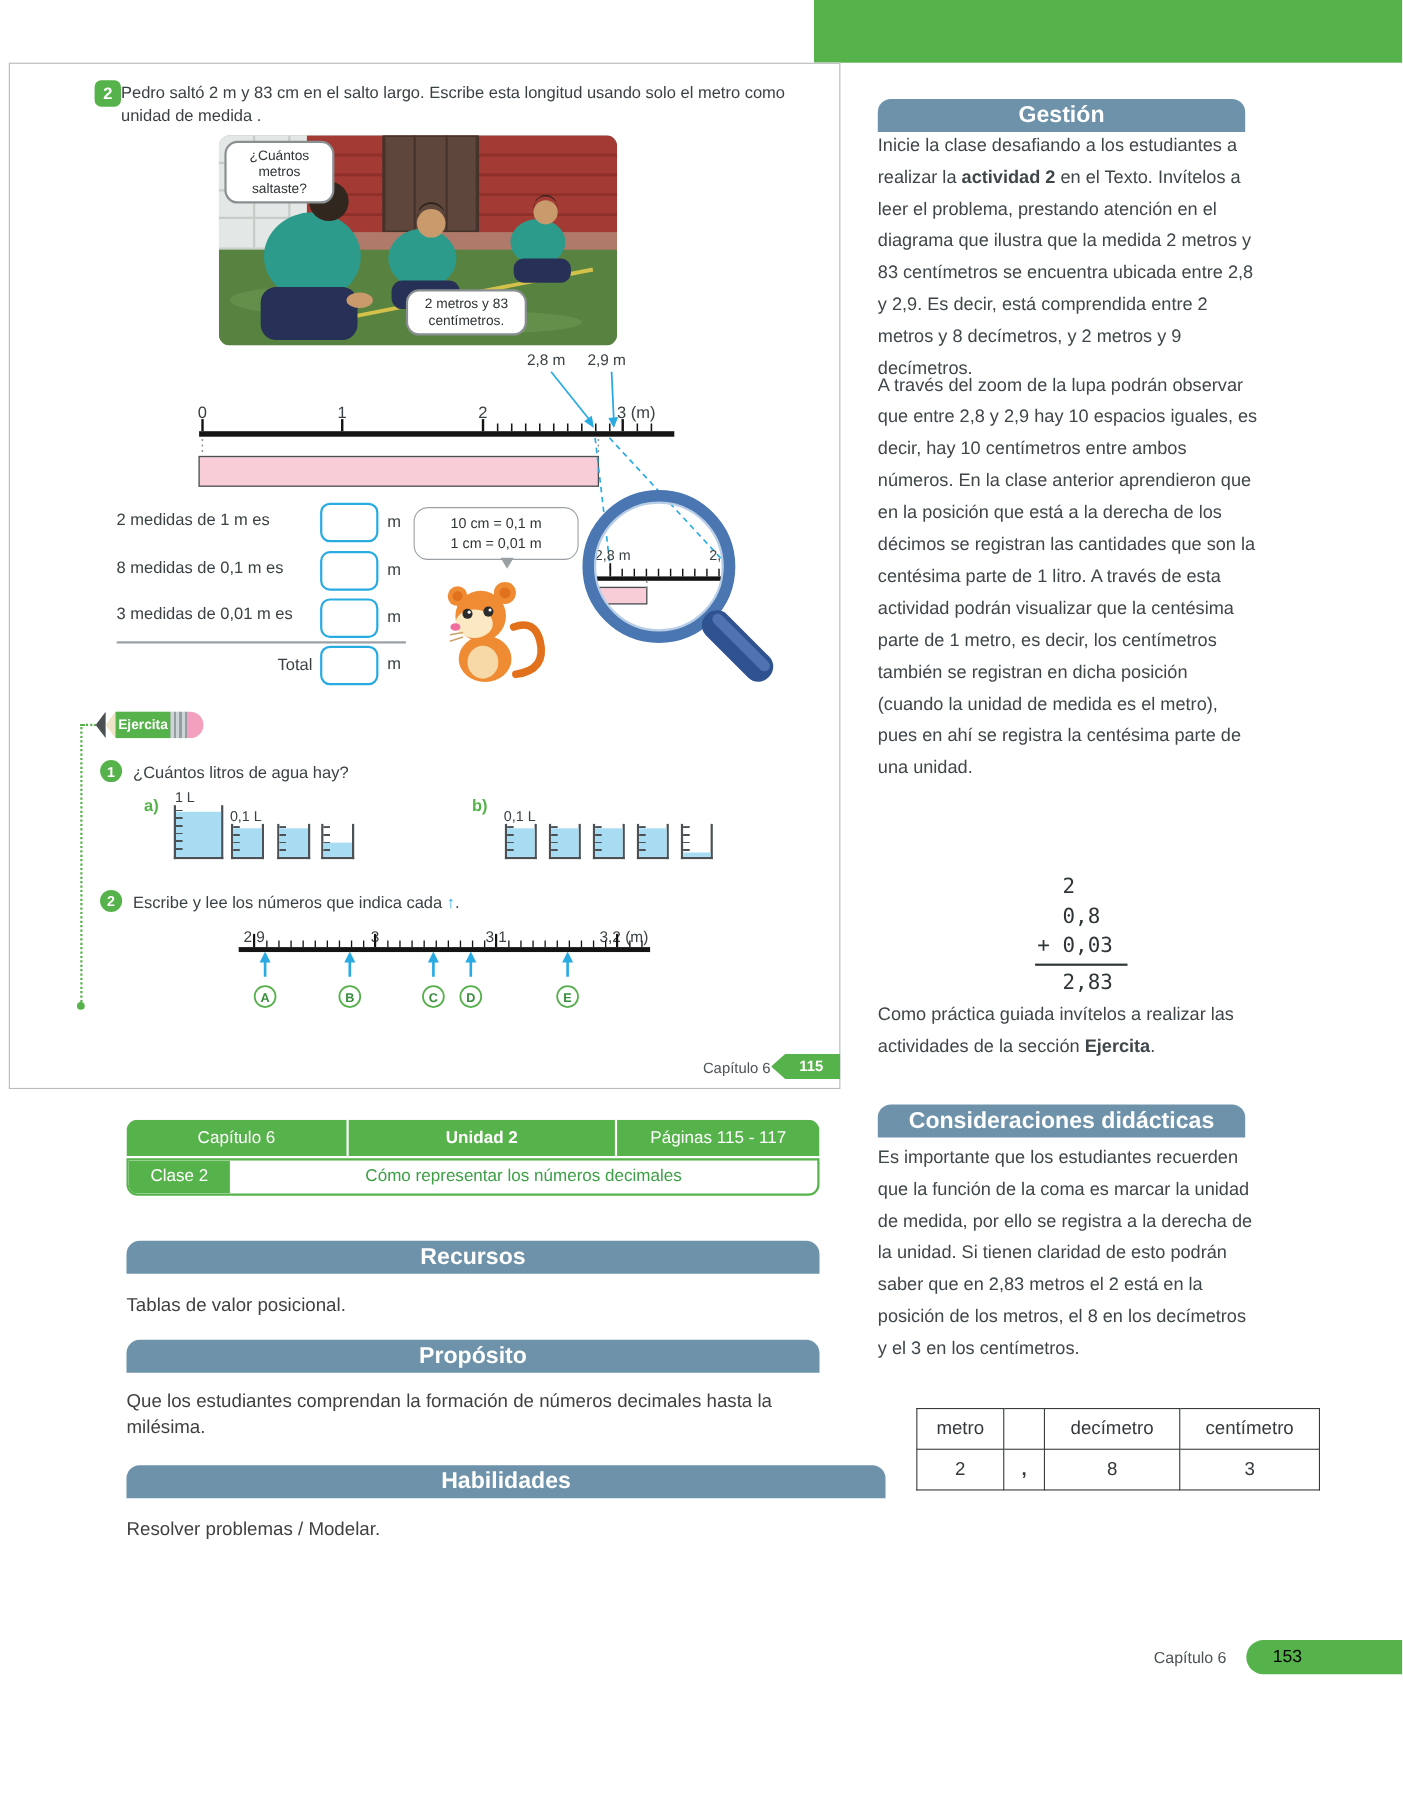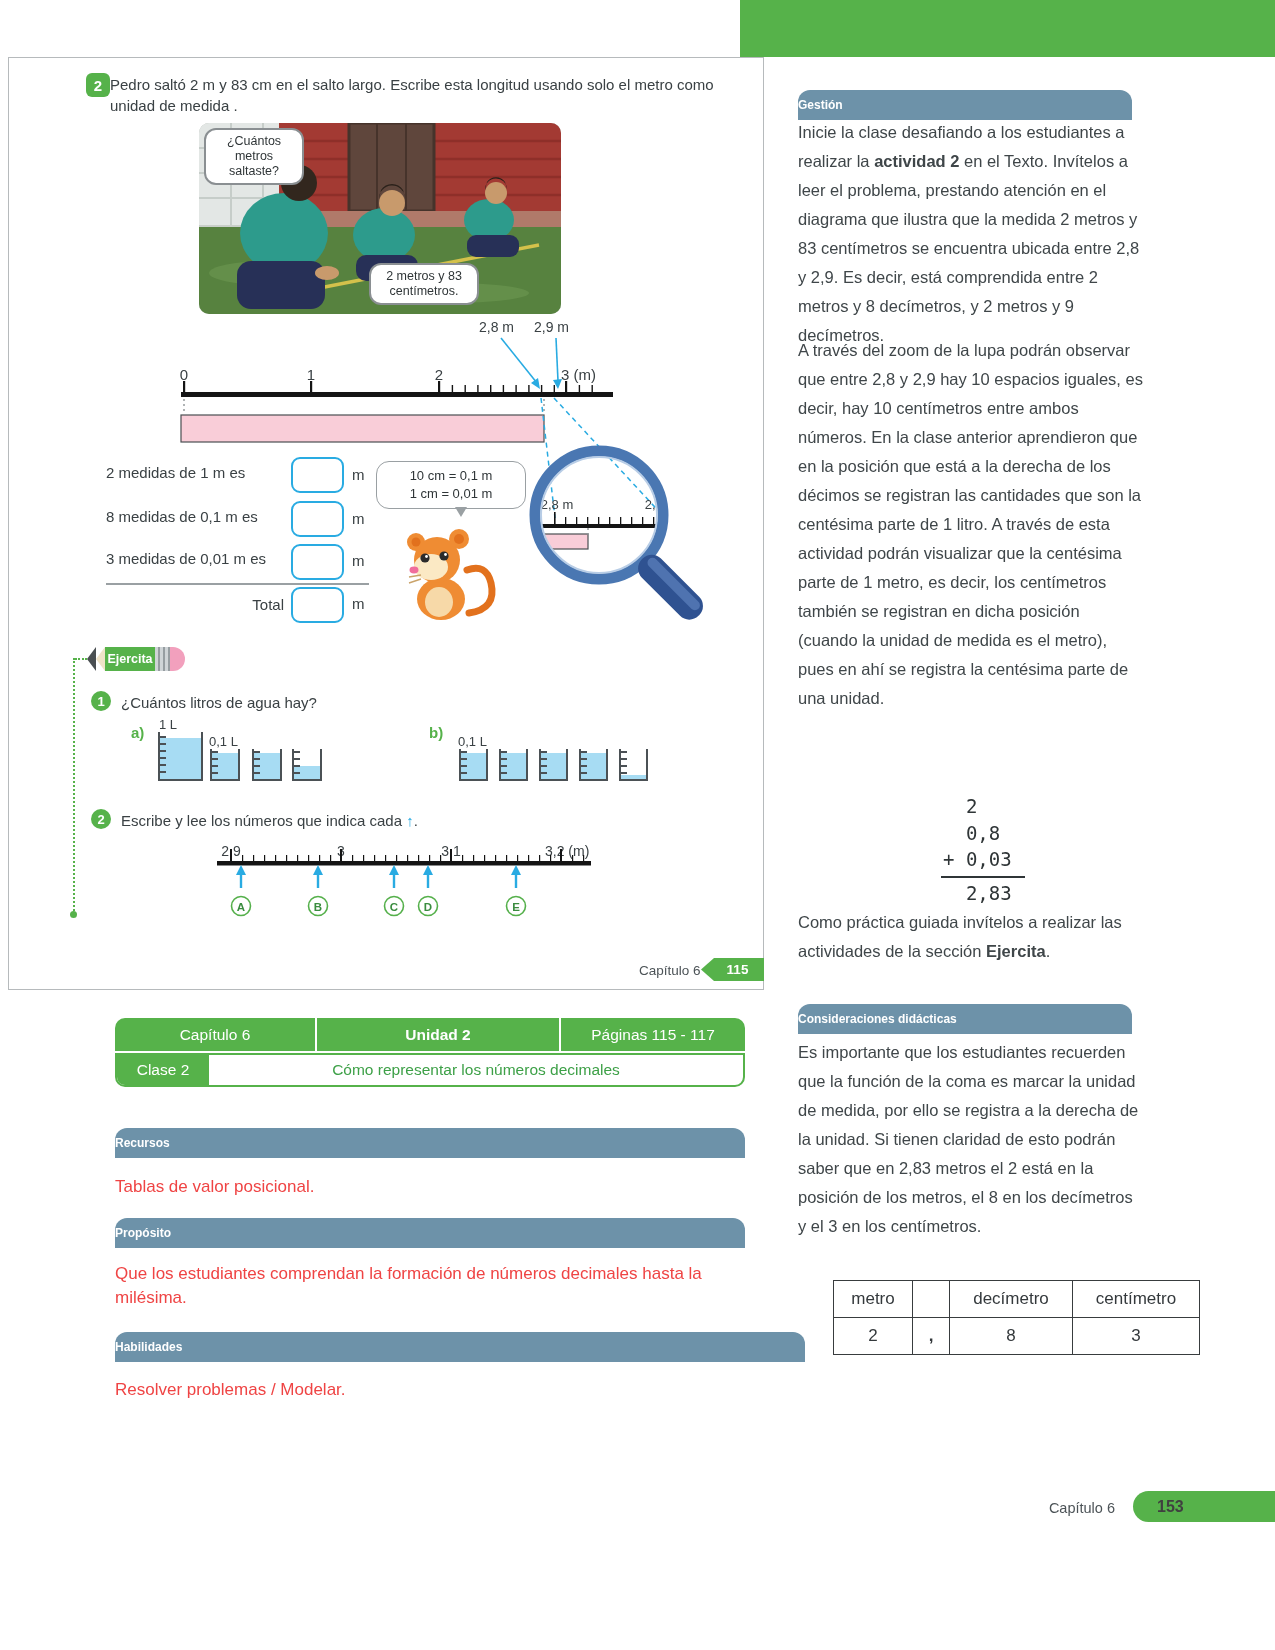--- a/index.html
+++ b/index.html
@@ -65,33 +65,33 @@
   .sp-badge{background:#56b24a;color:#fff;font-size:13.5px;font-weight:bold;display:flex;align-items:center;
             justify-content:center;clip-path:polygon(13px 0,100% 0,100% 100%,13px 100%,0 50%);padding-left:10px;box-sizing:border-box;}
 
   
   .lesson-row1{display:flex;gap:2px;border-radius:10px 10px 0 0;overflow:hidden;}
   .lesson-row1 .cell{background:#56b24a;color:#fff;font-size:15.5px;display:flex;align-items:center;justify-content:center;}
   .lesson-row2{display:flex;border:2px solid #56b24a;border-radius:0 0 10px 10px;overflow:hidden;box-sizing:border-box;background:#fff;}
   .lesson-row2 .lab{background:#56b24a;color:#fff;font-size:15.5px;display:flex;align-items:center;justify-content:center;width:92px;}
   .lesson-row2 .title{flex:1;color:#3da047;font-size:15.5px;display:flex;align-items:center;justify-content:center;}
 
-  .section-bar{background:#6d92a9;color:#fff;font-weight:bold;font-size:12px;text-align:left;
+  .section-bar{background:#6d92a9;color:#fff;font-weight:bold;font-size:21px;text-align:center;
                border-radius:12px 12px 0 0;line-height:30px;height:30px;}
-  .section-body{font-size:17px;color:#ef4444;line-height:24px;}
+  .section-body{font-size:17px;color:#404040;line-height:24px;}
 
   
   .t-par{font-size:16.5px;line-height:29px;color:#3f4649;width:345px;}
   .sum-pre{font-family:"DejaVu Sans Mono",monospace;font-size:19px;line-height:26.5px;color:#2f3537;white-space:pre;margin:0;}
   .sum-line{border-top:2px solid #2f3537;width:84px;}
   .cons-table{border-collapse:collapse;font-size:17px;color:#34393c;}
   .cons-table td{border:1.6px solid #383c3e;text-align:center;height:36px;padding:0 6px;}
 
   .footer-chap{font-size:14.5px;color:#4c5357;text-align:right;}
-  .footer-badge{background:#56b24a;color:#404040;font-weight:bold;font-size:16px;border-radius:16px 0 0 16px;
+  .footer-badge{background:#56b24a;color:#000000;font-weight:normal;font-size:16px;border-radius:16px 0 0 16px;
                 display:flex;align-items:center;padding-left:24px;box-sizing:border-box;}
 </style>
 </head>
 <body>
 
 <div class="canvas">
 
   <div class="abs topbar"></div>
 
   <section class="abs student-page">

